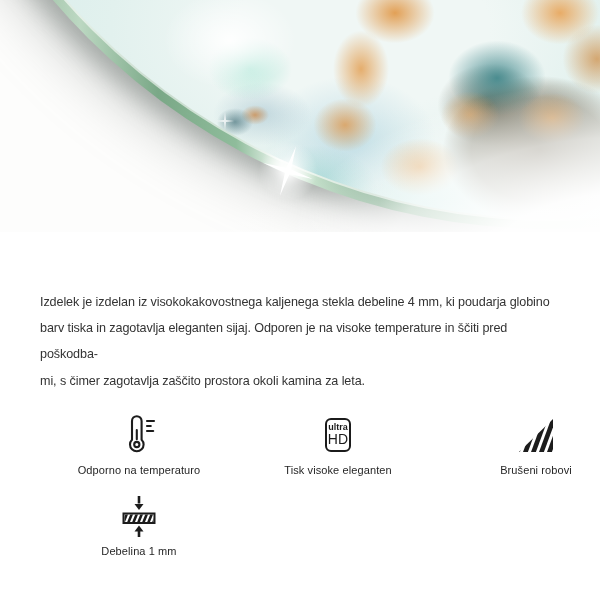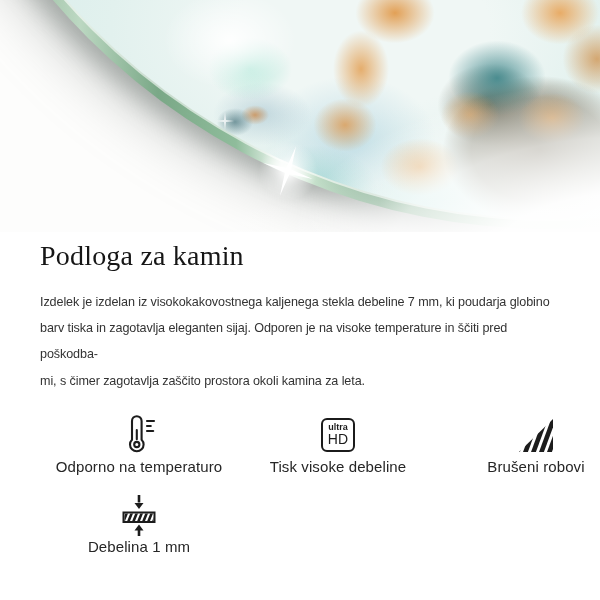--- a/index.html
+++ b/index.html
@@ -74,24 +74,24 @@
     letter-spacing:-0.1px; white-space:pre-line;
   }
 
   
   .features {
     margin-top:18px; display:grid; grid-template-columns:198px 200px 196px;
     row-gap:17px; justify-items:center;
   }
   .feature { display:flex; flex-direction:column; align-items:center; }
   .feature-icon { height:46px; display:flex; align-items:center; justify-content:center; }
-  .feature-label { font-size:15px; color:#262626; letter-spacing:0.1px; white-space:nowrap; }
+  .feature-label { margin-top:6px; font-size:11px; color:#262626; letter-spacing:0.1px; white-space:nowrap; }
 
   .uhd-box {
-    width:34px; height:34px; border:2.2px solid #1b1b1b; border-radius:6px;
+    width:26px; height:34px; border:2.2px solid #1b1b1b; border-radius:6px;
     display:flex; flex-direction:column; align-items:center; justify-content:center; color:#1b1b1b;
   }
   .uhd-top { font-size:9px; font-weight:700; line-height:9px; }
   .uhd-bottom { font-size:14px; font-weight:400; line-height:14px; }
 </style>
 </head>
 <body>
 
 <div class="page">
 
@@ -112,23 +112,23 @@
     </div>
     <div class="sparkle-small">
       <svg width="18" height="18" viewBox="0 0 18 18">
         <path d="M9 0 L10 8 L18 9 L10 10 L9 18 L8 10 L0 9 L8 8 Z" fill="#ffffff"></path>
       </svg>
     </div>
   </div>
 
   <div class="content">
 
-    <h1 class="title"><span>Podloga za kamin</span><br></h1>
-
-    <p class="desc">Izdelek je izdelan iz visokokakovostnega kaljenega stekla debeline 7 mm, ki poudarja globino
+    <h1 class="title"><br></h1>
+
+    <p class="desc">Izdelek je izdelan iz visokokakovostnega kaljenega stekla debeline 4 mm, ki poudarja globino
 barv tiska in zagotavlja eleganten sijaj. Odporen je na visoke temperature in ščiti pred poškodba-
 mi, s čimer zagotavlja zaščito prostora okoli kamina za leta.</p>
 
     <div class="features">
 
       <div class="feature">
         <div class="feature-icon">
           <svg width="46" height="46" viewBox="0 0 46 46" fill="none" stroke="#1c1c1c" stroke-width="2.1" stroke-linecap="round" stroke-linejoin="round">
             <path d="M16 27.68 L16 9 A4.8 4.8 0 0 1 25.6 9 L25.6 27.68 A6.8 6.8 0 1 1 16 27.68 Z"></path>
             <path d="M20.8 18 L20.8 27.2"></path>
@@ -141,21 +141,21 @@
         <div class="feature-label">Odporno na temperaturo</div>
       </div>
 
       <div class="feature">
         <div class="feature-icon">
           <div class="uhd-box">
             <span class="uhd-top">ultra</span>
             <span class="uhd-bottom">HD</span>
           </div>
         </div>
-        <div class="feature-label">Tisk visoke debeline</div>
+        <div class="feature-label">Tisk visoke eleganten</div>
       </div>
 
 
 
       <div class="feature">
         <div class="feature-icon">
           <svg width="46" height="46" viewBox="0 0 46 46">
             <defs>
               <clipPath id="bevclip">
                   <path d="M6 40 L40 7 L40 40 Z"></path>

